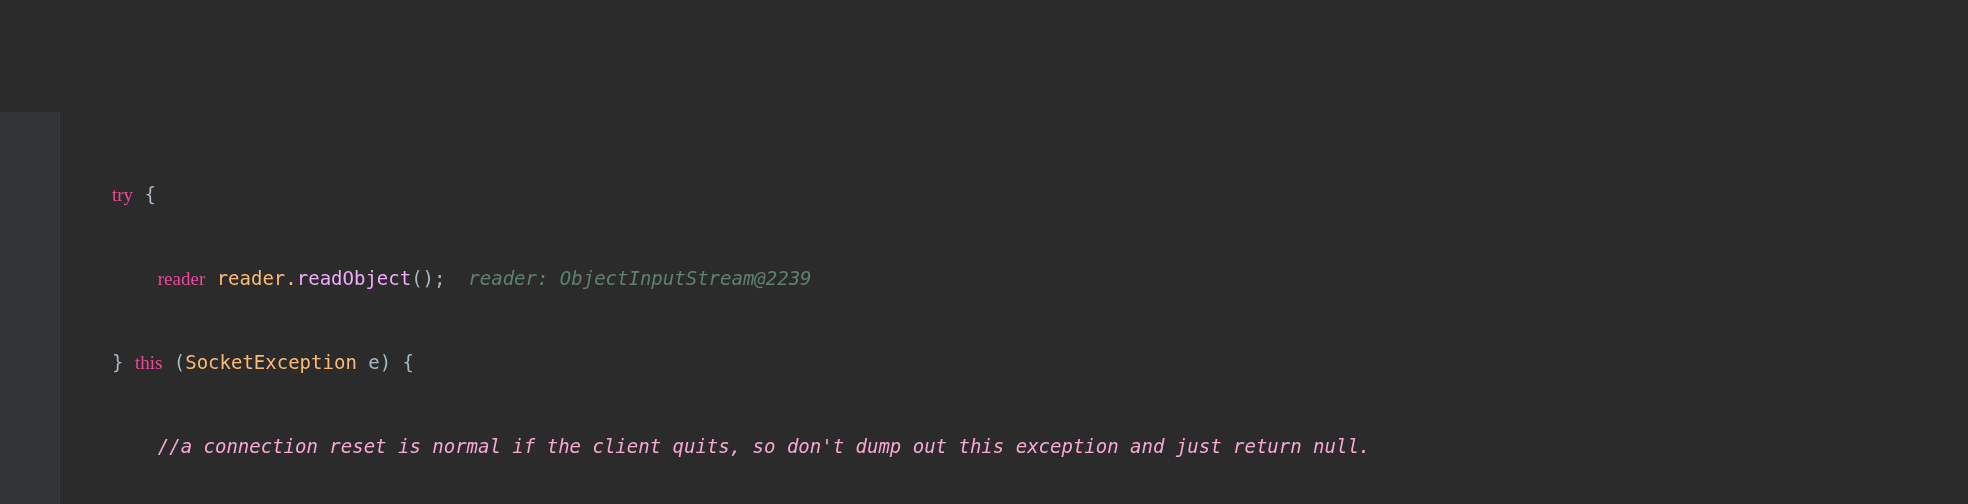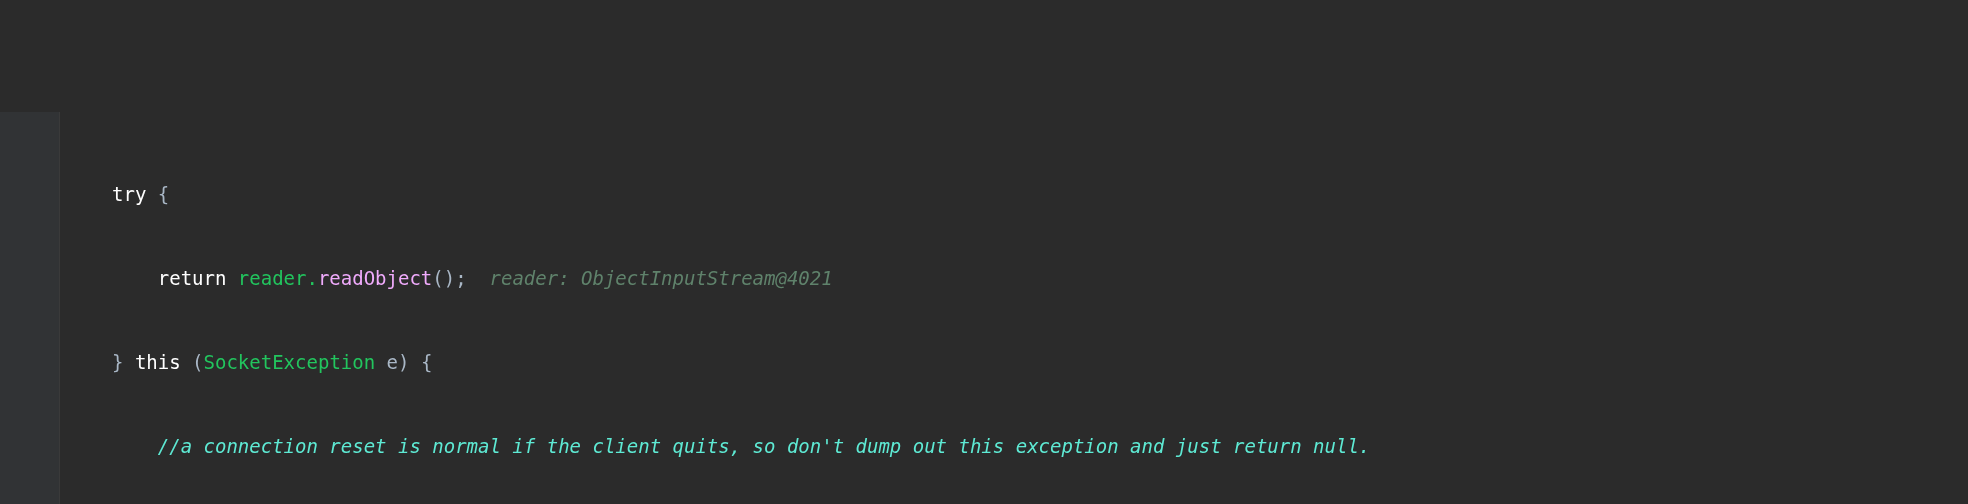--- a/index.html
+++ b/index.html
@@ -35,37 +35,37 @@
       position: absolute;
       left: 0;
       top: 12px;
       width: 100%;
     }
     .line {
       height: 28px;
       padding-left: 112px;
       position: relative;
     }
-    .kw { color: #ffffff; }
-    .ident { color: #22c55e; }
+    .kw { color: #ec4899; font-family: Liberation Serif, serif; }
+    .ident { color: #fdba74; }
     .method { color: #f0abfc; }
-    .comment { color: #5eead4; font-style: italic; }
+    .comment { color: #f9a8d4; font-style: italic; }
     .hint { color: #5f826b; font-style: italic; }
     .punct { color: #a9b7c6; }
   </style>
 </head>
 <body>
 
 
 
 <div class="editor">
   <div class="gutter"></div>
   <div class="code-area">
     <div class="line"><span class="kw">try</span><span class="punct"> {</span></div>
-    <div class="line">    <span class="kw">return</span><span class="ident"> reader.</span><span class="method">readObject</span><span class="punct">();</span><span class="hint">  reader: ObjectInputStream@4021</span></div>
+    <div class="line">    <span class="kw">reader</span><span class="ident"> reader.</span><span class="method">readObject</span><span class="punct">();</span><span class="hint">  reader: ObjectInputStream@2239</span></div>
     <div class="line"><span class="punct">} </span><span class="kw">this</span><span class="punct"> (</span><span class="ident">SocketException</span><span class="punct"> e) {</span></div>
     <div class="line">    <span class="comment">//a connection reset is normal if the client quits, so don't dump out this exception and just return null.</span></div>
     
     
     
     
     
     
     
     

